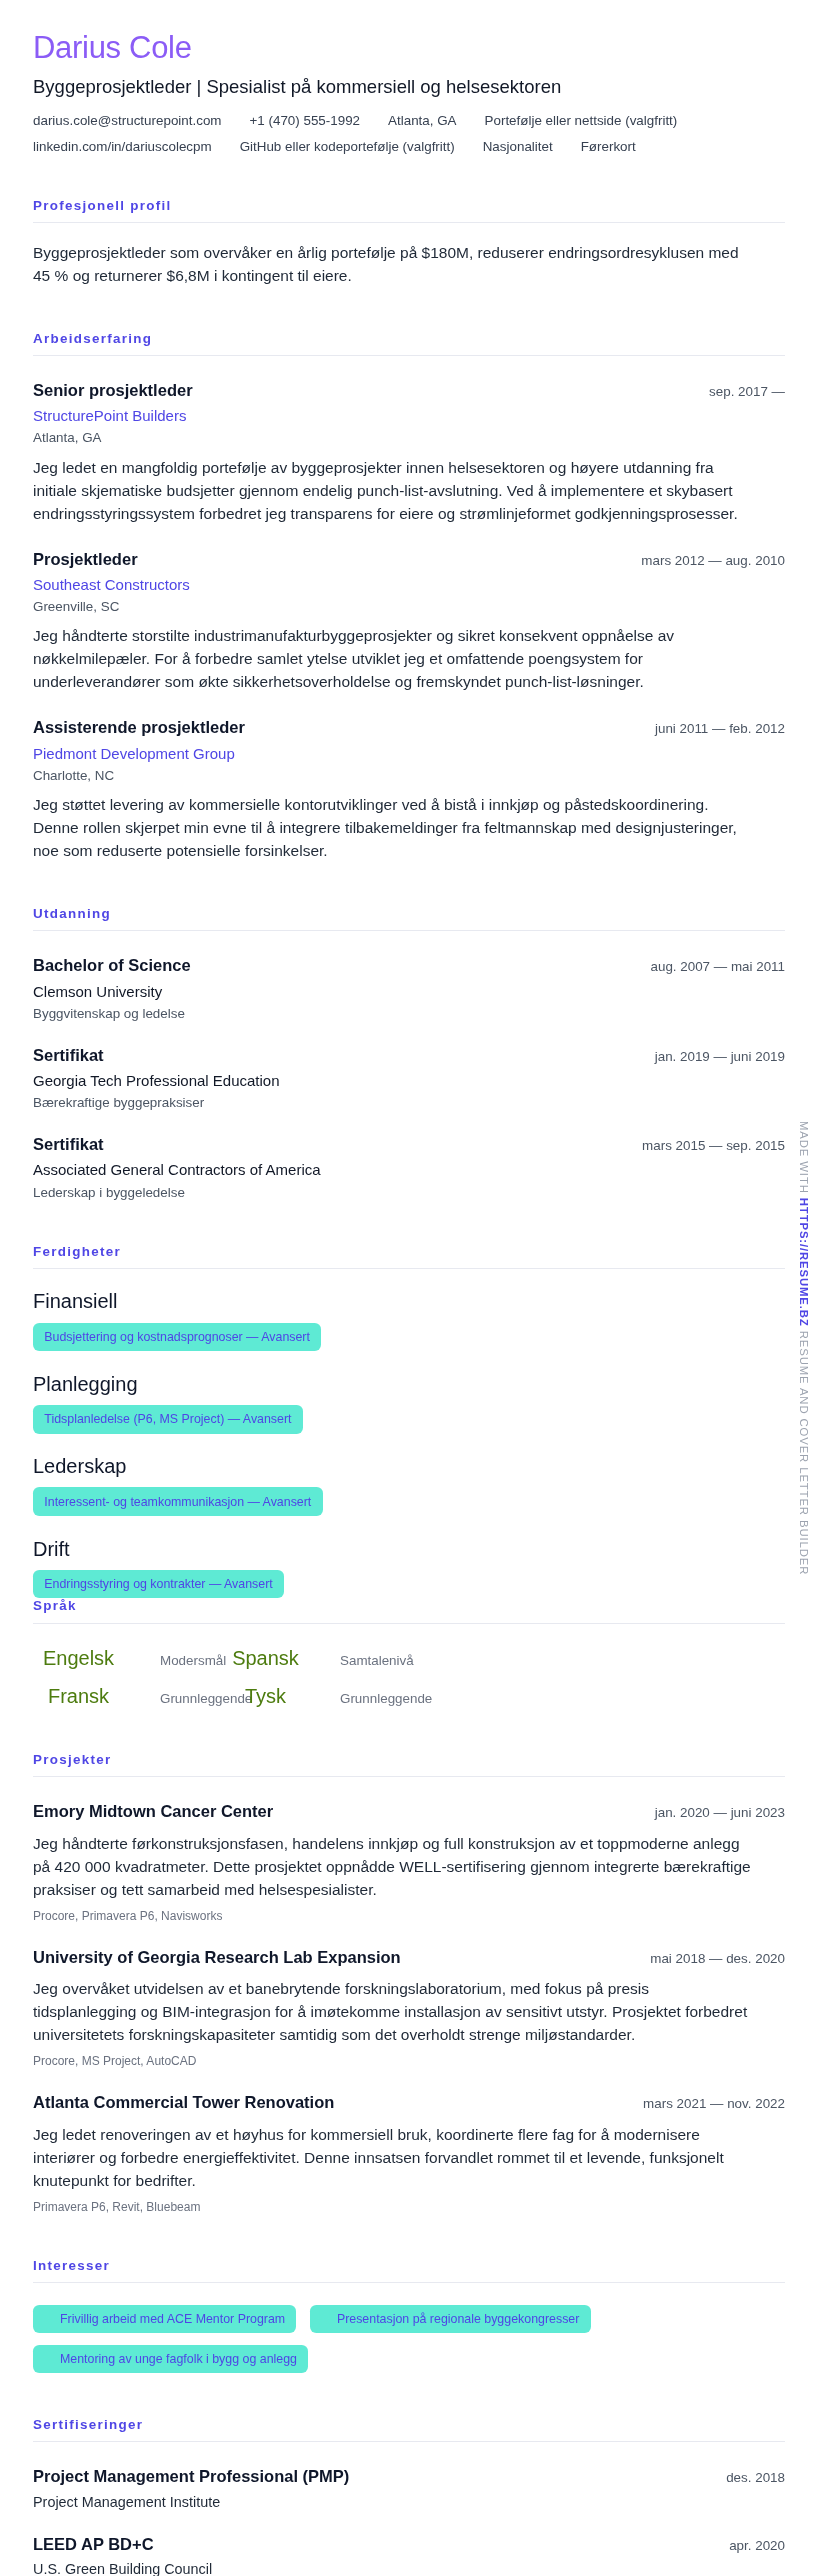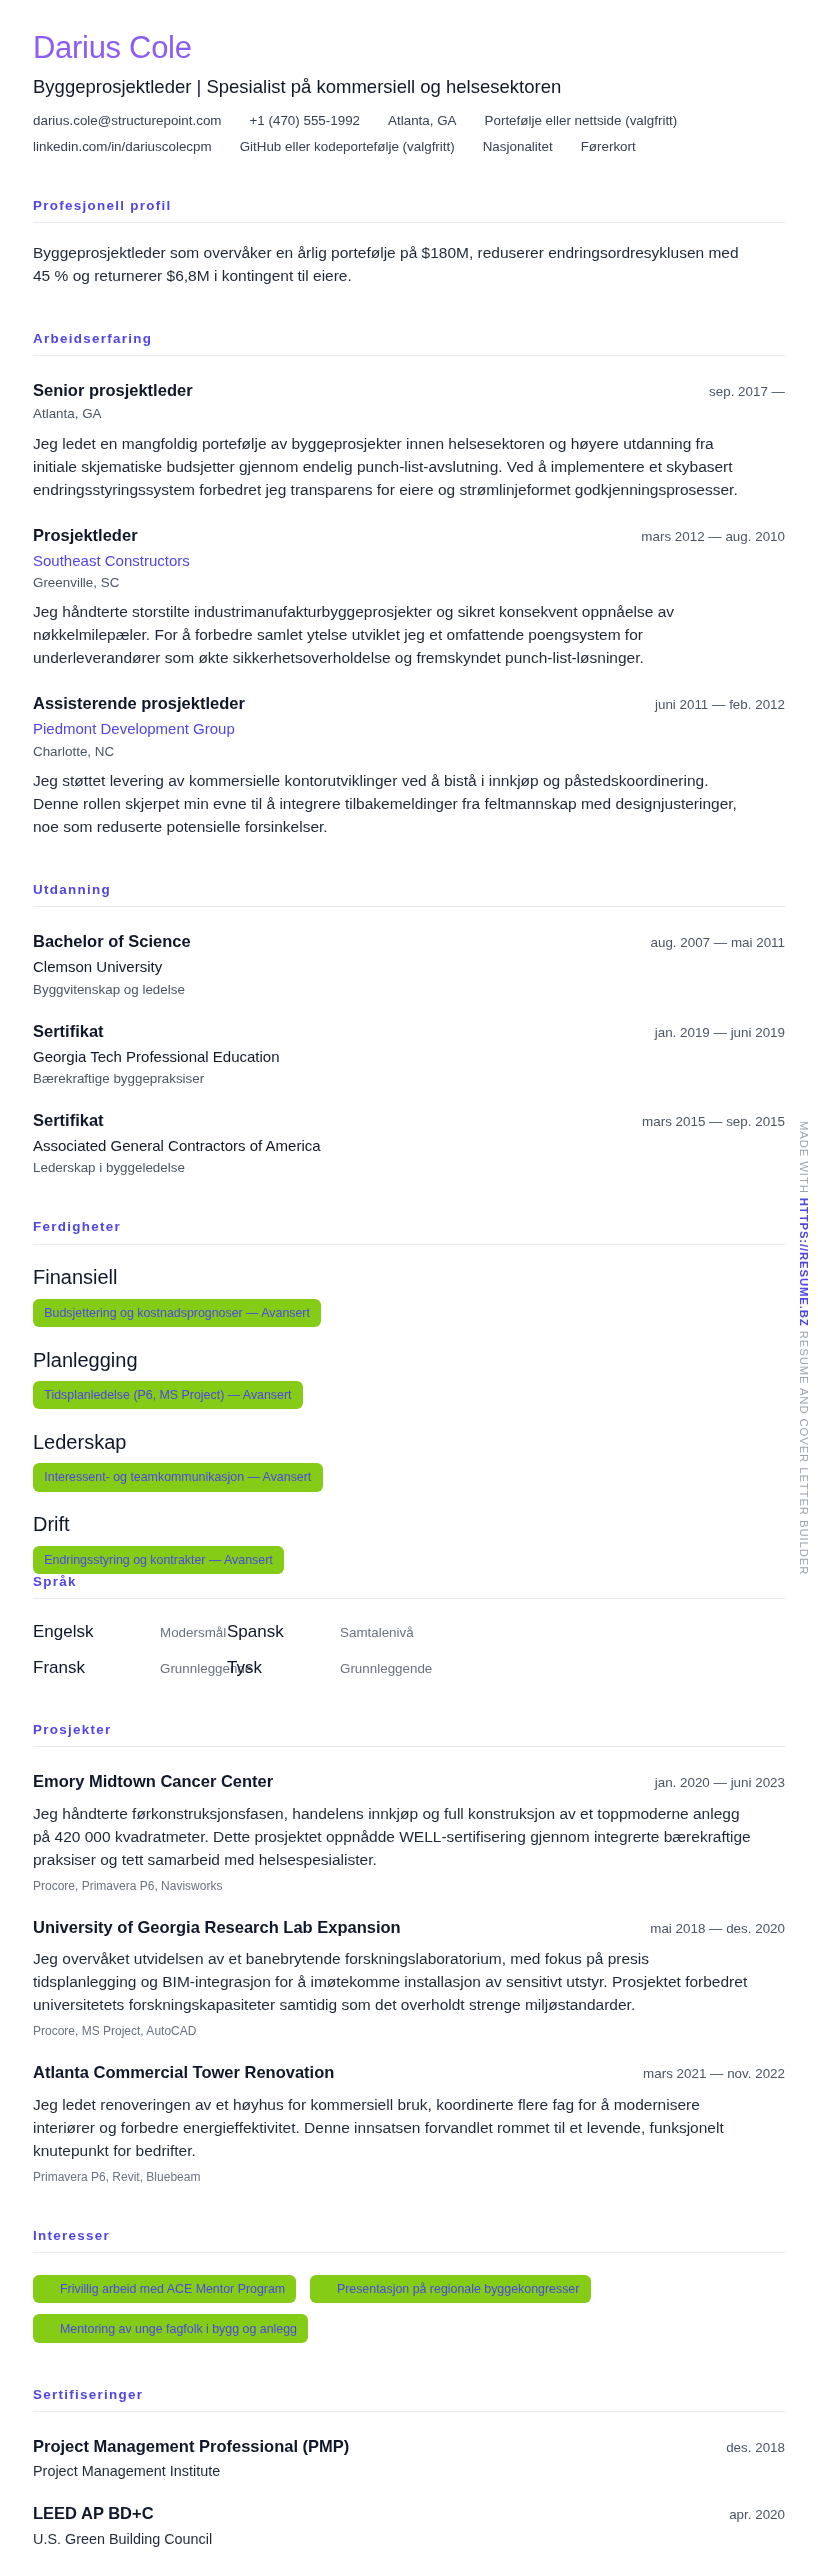--- a/index.html
+++ b/index.html
@@ -33,24 +33,24 @@
 
   .edu-school { margin-top:7.2px; font-size:15px; color:#111827; }
   .edu-field { margin-top:6.2px; font-size:13.4px; color:#4b5563; }
 
   .skills-grid { display:grid; grid-template-columns:1fr; column-gap:39px; margin-top:44px; align-items:start; }
   .skills-grid .section-heading { margin-top:0; }
   .skill-group { margin-top:21.6px; }
   .skill-cat { font-size:20px; font-weight:400; color:#0f172a; }
   .badge {
     display:inline-block; margin-top:9.3px; padding:6.2px 11.3px; border-radius:6.2px;
-    background:#84cc16; color:#4f46e5; font-size:12.4px; line-height:1.3;
+    background:#5eead4; color:#4f46e5; font-size:12.4px; line-height:1.3;
   }
   .lang-grid { display:grid; grid-template-columns:91px 103px 77px auto; row-gap:15.5px; margin-top:23px; align-items:baseline; }
-  .lang-name { font-size:17px; color:#0f172a; }
+  .lang-name { font-size:20px; color:#4d7c0f;text-align:center; }
   .lang-level { font-size:13.4px; color:#6b7280;padding-left:36px; }
 
   .tools { margin-top:8.2px; font-size:12px; color:#6b7280; }
 
   .badges { display:flex; flex-wrap:wrap; gap:11.3px 13.4px; margin-top:21.6px; max-width:711px; }
   .badges .badge { margin-top:0;padding-left:27px; }
 
   .cert-issuer { margin-top:7.2px; font-size:14.4px; color:#1f2937; }
 
   .watermark {
@@ -88,20 +88,21 @@
   </section>
 
   <section>
     <h2 class="section-heading">Arbeidserfaring</h2>
 
     <article class="entry">
       <div class="entry-head">
         <h3 class="entry-title">Senior prosjektleder</h3>
         <span class="entry-dates">sep. 2017 —</span>
       </div>
+      <div class="company">StructurePoint Builders</div>
       <div class="location">Atlanta, GA</div>
       <p class="desc">Jeg ledet en mangfoldig portefølje av byggeprosjekter innen helsesektoren og høyere utdanning fra initiale skjematiske budsjetter gjennom endelig punch-list-avslutning. Ved å implementere et skybasert endringsstyringssystem forbedret jeg transparens for eiere og strømlinjeformet godkjenningsprosesser.</p>
     </article>
 
     <article class="entry">
       <div class="entry-head">
         <h3 class="entry-title">Prosjektleder</h3>
         <span class="entry-dates">mars 2012 — aug. 2010</span>
       </div>
       <div class="company">Southeast Constructors</div>

